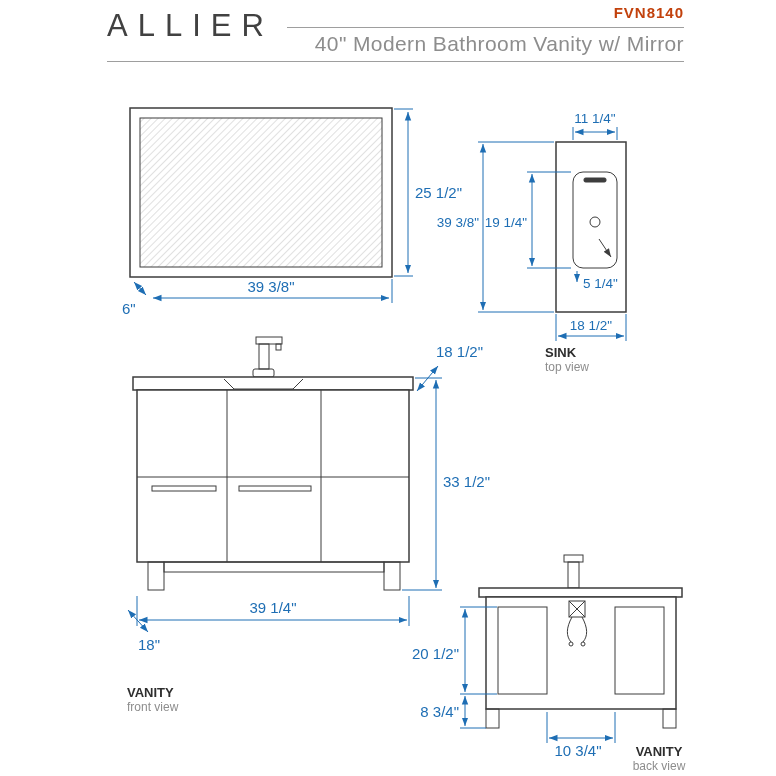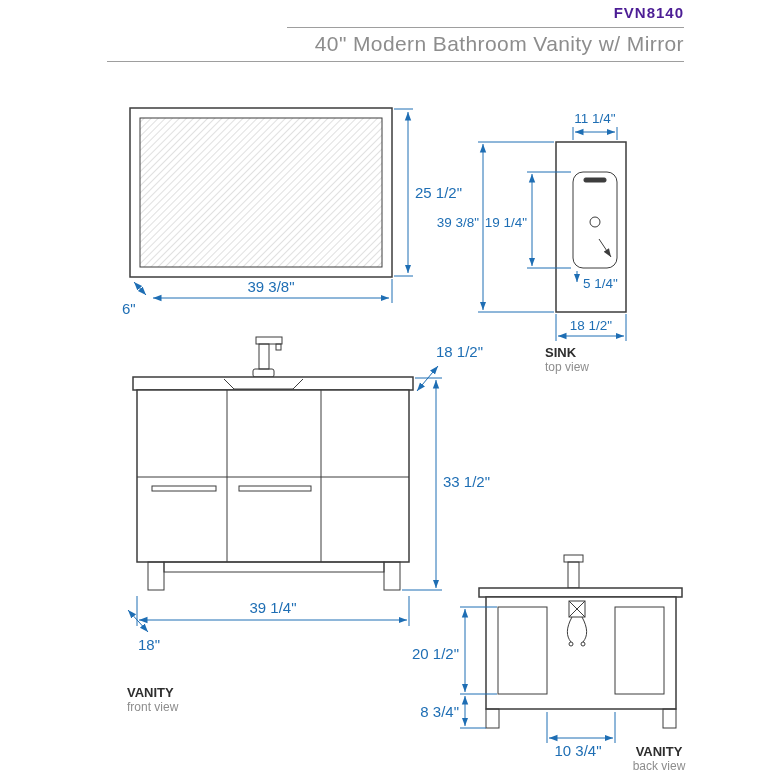--- a/index.html
+++ b/index.html
@@ -2,41 +2,42 @@
 <html><head>
 <meta charset="utf-8">
 <style>
   * { margin:0; padding:0; box-sizing:border-box; }
   html,body { background:#ffffff; }
   body { width:776px; height:776px; font-family:"Liberation Sans", sans-serif; }
   .page { position:relative; width:776px; height:776px; background:#fff; overflow:hidden; }
 
   
   .title   { position:absolute; left:107px; top:8px;  font-size:31px; letter-spacing:10px; color:#414141; }
-  .model   { position:absolute; right:92px; top:4px;  font-size:15px; font-weight:bold; letter-spacing:1px; color:#4c1d95; }
+  .model   { position:absolute; right:92px; top:4px;  font-size:15px; font-weight:bold; letter-spacing:1px; color:#c2410c; }
   .rule-a  { position:absolute; left:287px; top:27px; width:397px; height:1px; background:#9e9e9e; }
   .subtitle{ position:absolute; right:92px; top:32px; font-size:21px; letter-spacing:.4px; color:#8d8d8d; }
   .rule-b  { position:absolute; left:107px; top:61px; width:577px; height:1px; background:#9e9e9e; }
 
   
   svg { position:absolute; left:0; top:0; }
   .ln  { stroke:#3d3d3d; stroke-width:1.5; fill:#ffffff; }
   .ln1 { stroke:#3d3d3d; stroke-width:1;   fill:none; }
   .dk  { stroke:#3d3d3d; fill:#3d3d3d; }
   .dl  { stroke:#1e6eb4; stroke-width:1;   fill:none; }
   text.dim  { fill:#1e6eb4; font-size:15px; }
   text.dims { fill:#1e6eb4; font-size:13.5px; }
   text.lbl  { fill:#2e2e2e; font-size:13px; font-weight:bold; }
   text.sub  { fill:#8d8d8d; font-size:12px; }
 </style>
 </head>
 <body>
 
 <div class="page">
 
+  <div class="title">ALLIER</div>
   <div class="model">FVN8140</div>
   <div class="rule-a"></div>
   <div class="subtitle">40" Modern Bathroom Vanity w/ Mirror</div>
   <div class="rule-b"></div>
 
   <svg width="776" height="776" viewBox="0 0 776 776">
     <defs>
       <marker id="abE" markerWidth="10" markerHeight="10" refX="8.5" refY="5" orient="auto">
         <path d="M0,1.8 L8.5,5 L0,8.2 Z" fill="#1e6eb4"></path>
       </marker>

